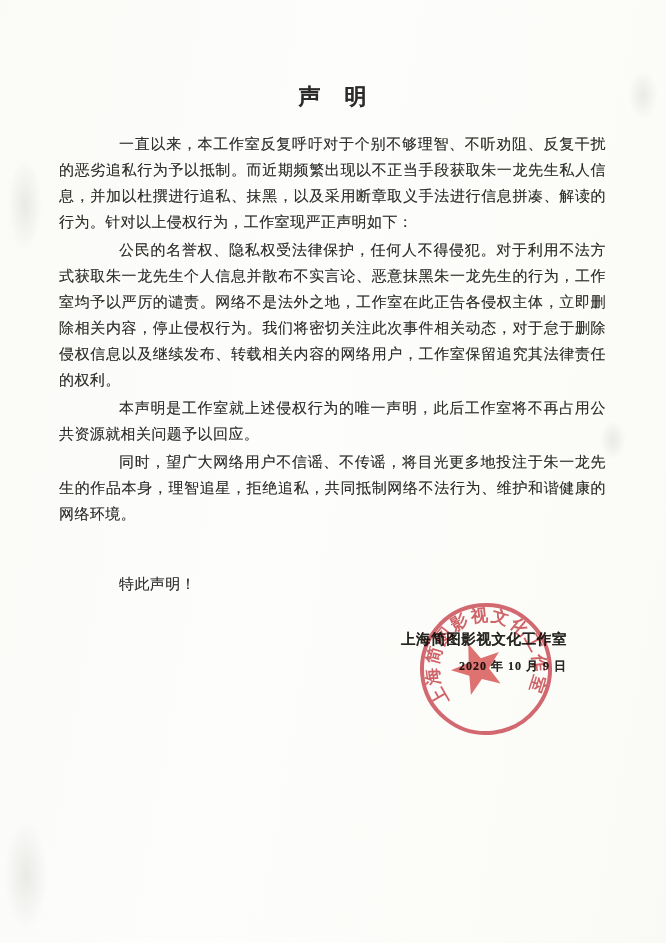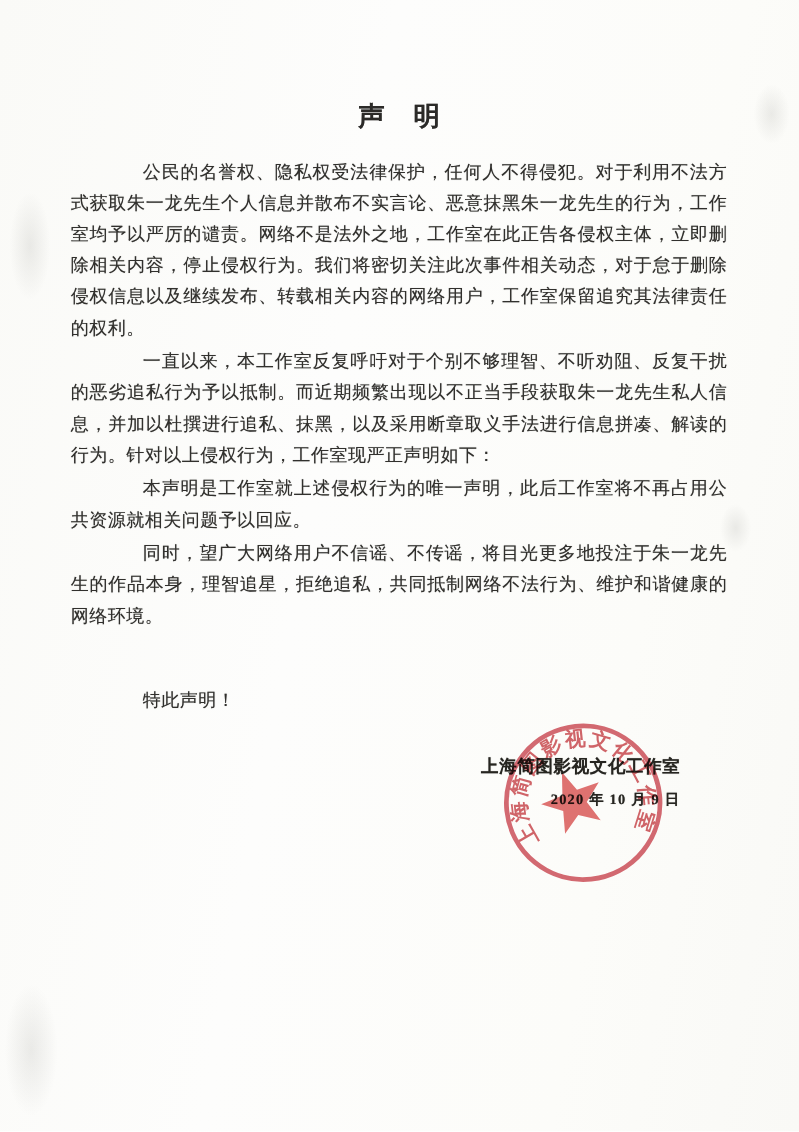--- a/index.html
+++ b/index.html
@@ -105,22 +105,22 @@
 <div class="page">
 
   <div class="smudge s1"></div>
   <div class="smudge s2"></div>
   <div class="smudge s3"></div>
   <div class="smudge s4"></div>
 
   <div class="doc-title">声　明</div>
 
   <div class="doc-body">
+    <p>一直以来，本工作室反复呼吁对于个别不够理智、不听劝阻、反复干扰的恶劣追私行为予以抵制。而近期频繁出现以不正当手段获取朱一龙先生私人信息，并加以杜撰进行追私、抹黑，以及采用断章取义手法进行信息拼凑、解读的行为。针对以上侵权行为，工作室现严正声明如下：</p>
     <p>公民的名誉权、隐私权受法律保护，任何人不得侵犯。对于利用不法方式获取朱一龙先生个人信息并散布不实言论、恶意抹黑朱一龙先生的行为，工作室均予以严厉的谴责。网络不是法外之地，工作室在此正告各侵权主体，立即删除相关内容，停止侵权行为。我们将密切关注此次事件相关动态，对于怠于删除侵权信息以及继续发布、转载相关内容的网络用户，工作室保留追究其法律责任的权利。</p>
-    <p>一直以来，本工作室反复呼吁对于个别不够理智、不听劝阻、反复干扰的恶劣追私行为予以抵制。而近期频繁出现以不正当手段获取朱一龙先生私人信息，并加以杜撰进行追私、抹黑，以及采用断章取义手法进行信息拼凑、解读的行为。针对以上侵权行为，工作室现严正声明如下：</p>
     <p>本声明是工作室就上述侵权行为的唯一声明，此后工作室将不再占用公共资源就相关问题予以回应。</p>
     <p>同时，望广大网络用户不信谣、不传谣，将目光更多地投注于朱一龙先生的作品本身，理智追星，拒绝追私，共同抵制网络不法行为、维护和谐健康的网络环境。</p>
     <p class="closing-line">特此声明！</p>
   </div>
 
   <div class="signature-block">
     <div class="signature-name">上海简图影视文化工作室</div>
     <div class="signature-date">2020 年 10 月 9 日</div>
   </div>
 

